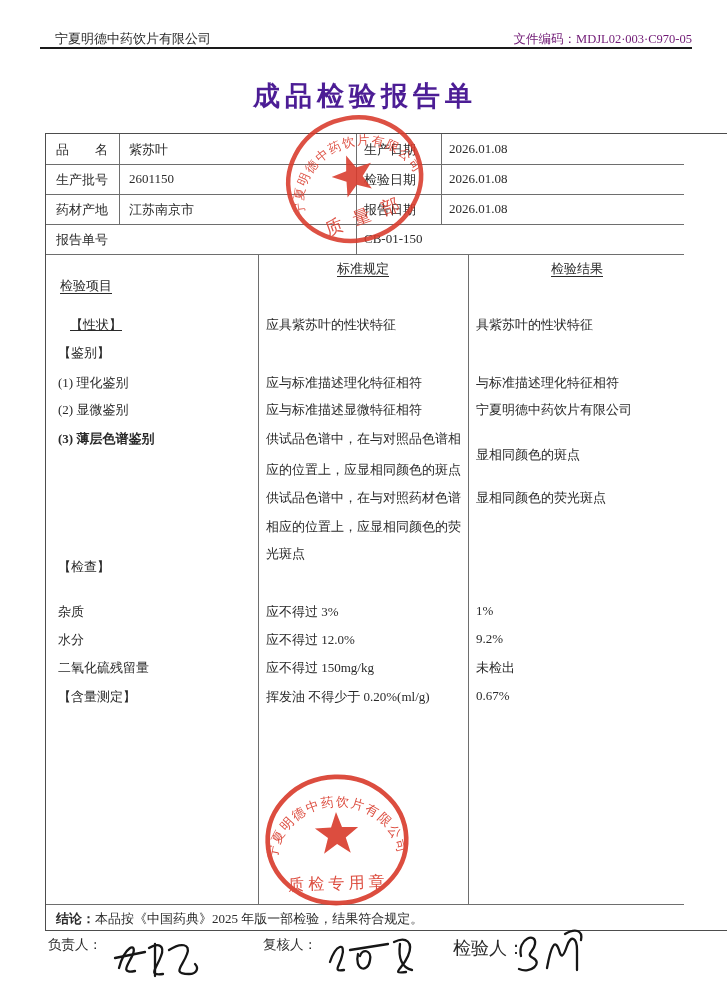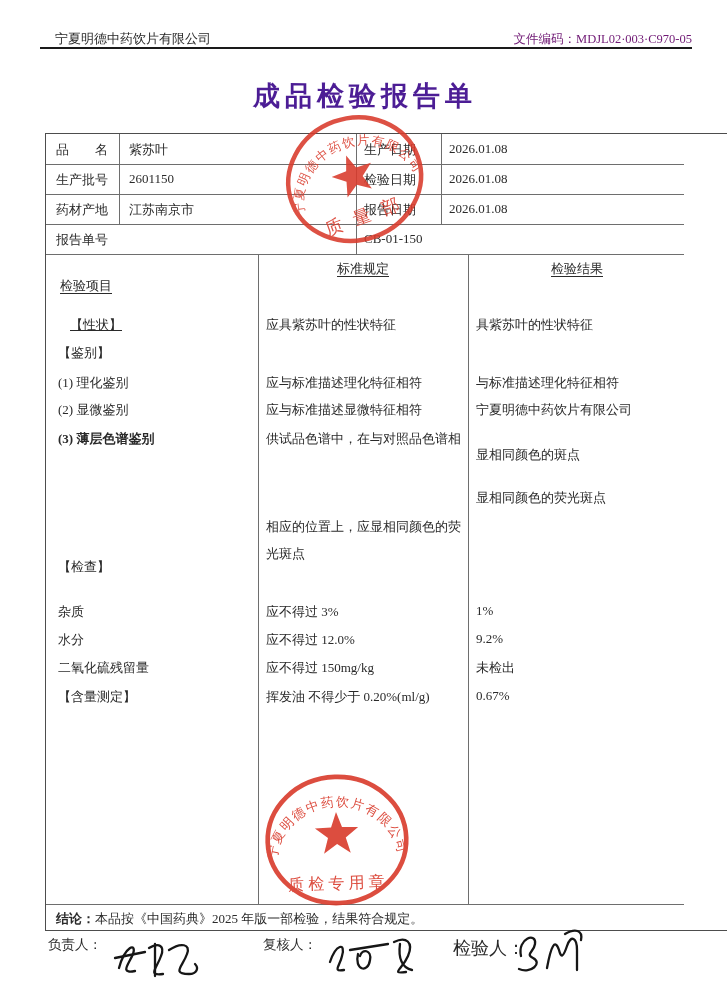--- a/index.html
+++ b/index.html
@@ -81,20 +81,22 @@
   <div class="abs t" style="left:12px;top:416px;margin-top:8px;">【检查】</div>
   <div class="abs t" style="left:12px;top:469px;">杂质</div>
   <div class="abs t" style="left:12px;top:497px;">水分</div>
   <div class="abs t" style="left:12px;top:525px;">二氧化硫残留量</div>
   <div class="abs t" style="left:12px;top:554px;">【含量测定】</div>
 
   <div class="abs t" style="left:220px;top:182px;">应具紫苏叶的性状特征</div>
   <div class="abs t" style="left:220px;top:240px;">应与标准描述理化特征相符</div>
   <div class="abs t" style="left:220px;top:267px;">应与标准描述显微特征相符</div>
   <div class="abs t" style="left:220px;top:296px;">供试品色谱中，在与对照品色谱相</div>
+  <div class="abs t" style="left:220px;top:327px;">应的位置上，应显相同颜色的斑点</div>
+  <div class="abs t" style="left:220px;top:355px;">供试品色谱中，在与对照药材色谱</div>
   <div class="abs t" style="left:220px;top:384px;">相应的位置上，应显相同颜色的荧</div>
   <div class="abs t" style="left:220px;top:411px;">光斑点</div>
   <div class="abs t" style="left:220px;top:469px;">应不得过 3%</div>
   <div class="abs t" style="left:220px;top:497px;">应不得过 12.0%</div>
   <div class="abs t" style="left:220px;top:525px;">应不得过 150mg/kg</div>
   <div class="abs t" style="left:220px;top:554px;">挥发油 不得少于 0.20%(ml/g)</div>
 
   <div class="abs t" style="left:430px;top:182px;">具紫苏叶的性状特征</div>
   <div class="abs t" style="left:430px;top:240px;">与标准描述理化特征相符</div>
   <div class="abs t" style="left:430px;top:267px;">宁夏明德中药饮片有限公司</div>

